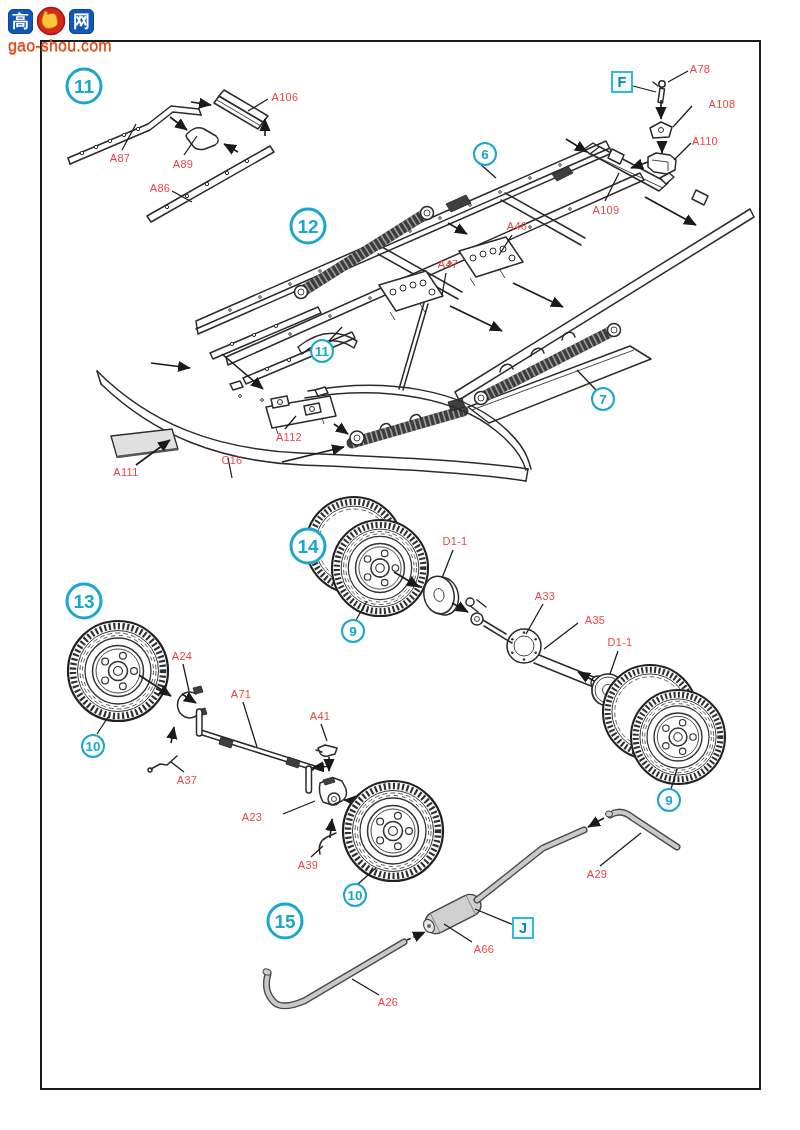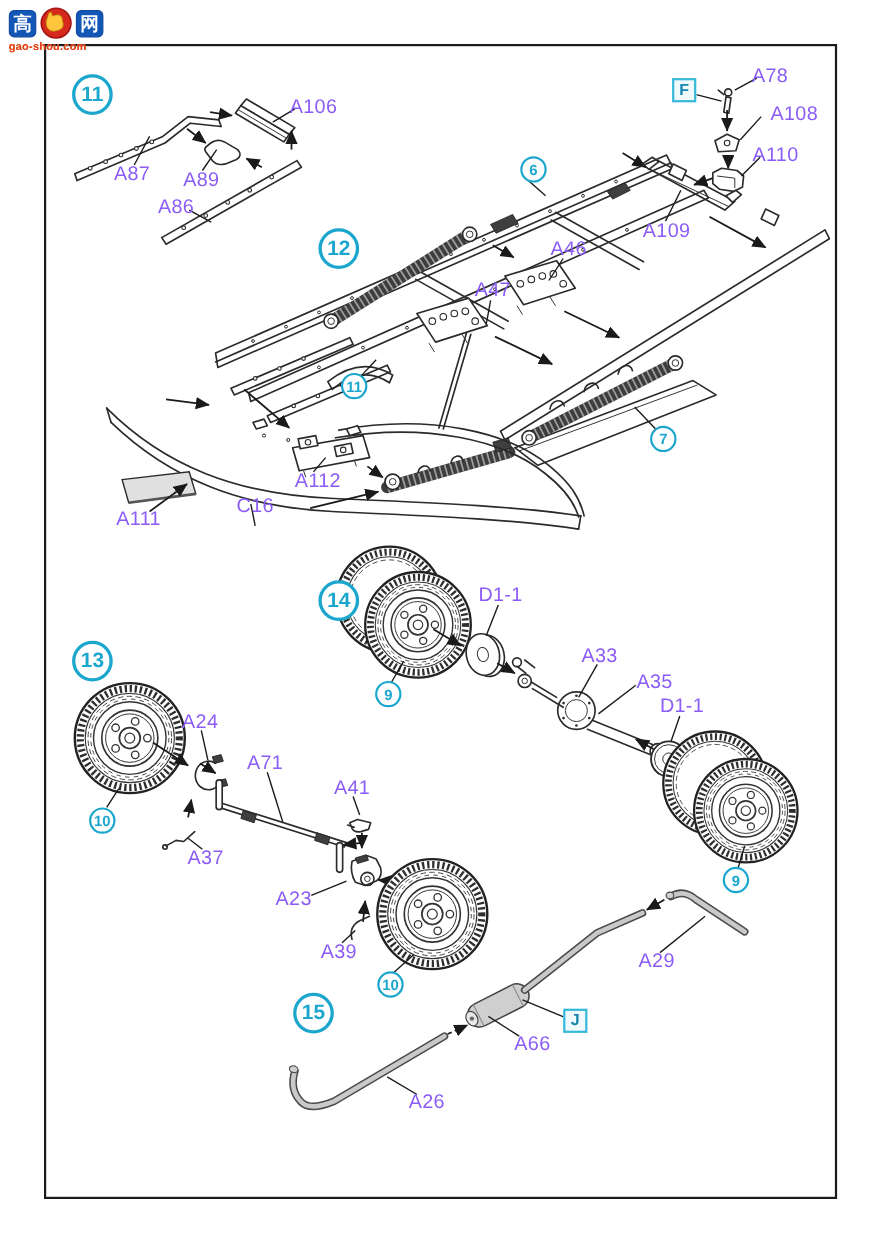--- a/index.html
+++ b/index.html
@@ -1,37 +1,37 @@
 <!DOCTYPE html>
 <html><head>
 <meta charset="utf-8">
 <style>
   *{margin:0;padding:0;box-sizing:border-box}
   html,body{background:#fff}
   #screen{position:relative;width:800px;height:1130px;background:#fff;overflow:hidden;
           font-family:"Liberation Sans",sans-serif;color:#111}
   .frame{position:absolute;left:40px;top:40px;width:721px;height:1050px;border:2.5px solid #1a1a1a;background:#fff}
   svg.art{position:absolute;left:0;top:0;pointer-events:none}
-  .plabel{position:absolute;transform:translate(-50%,-50%);font-size:18px;letter-spacing:.3px;
-          color:#8b5cf6;white-space:nowrap;z-index:4}
+  .plabel{position:absolute;transform:translate(-50%,-50%);font-size:11px;letter-spacing:.3px;
+          color:#ef4444;white-space:nowrap;z-index:4}
   .step-circle{position:absolute;width:37px;height:37px;border:3.4px solid #1BA6CD;border-radius:50%;
           display:flex;align-items:center;justify-content:center;font-size:19px;font-weight:bold;
           color:#1BA6CD;background:#fff;transform:translate(-50%,-50%);z-index:4}
   .mini-circle{position:absolute;width:24px;height:24px;border:2.2px solid #1BA6CD;border-radius:50%;
           display:flex;align-items:center;justify-content:center;font-size:13.5px;font-weight:bold;
           color:#1BA6CD;background:#fff;transform:translate(-50%,-50%);z-index:4}
   .tag-box{position:absolute;width:22px;height:22px;border:2.5px solid #35B9D9;background:#f0fafd;
           display:flex;align-items:center;justify-content:center;font-size:14.5px;font-weight:bold;
           color:#1286AC;transform:translate(-50%,-50%);z-index:4}
   .logo{position:absolute;left:8px;top:6px;z-index:6;width:110px}
   .logo-row{display:flex;align-items:center;gap:2px}
   .logo-tile{width:25px;height:25px;background:#1257B5;border:1px solid #0C47A0;border-radius:5px;
           color:#fff;font-weight:bold;font-size:17px;display:inline-flex;align-items:center;justify-content:center}
   .logo-badge{display:inline-flex;margin:0 1px}
-  .logo-url{font-size:10px;font-weight:bold;color:#E2401C;margin-top:1px;letter-spacing:.2px;
+  .logo-url{font-size:16px;font-weight:normal;color:#E2401C;margin-top:1px;letter-spacing:.2px;
           text-shadow:0 .5px 0 #f2944d}
 </style>
 </head>
 <body>
 
 <div id="screen">
 
   <div class="frame"></div>
 
   <div class="logo">
@@ -415,19 +415,19 @@
   <div class="plabel" style="left:126px;top:472px">A111</div>
   <div class="plabel" style="left:232px;top:460px">C16</div>
   <div class="plabel" style="left:455px;top:541px">D1-1</div>
   <div class="plabel" style="left:545px;top:596px">A33</div>
   <div class="plabel" style="left:595px;top:620px">A35</div>
   <div class="plabel" style="left:620px;top:642px">D1-1</div>
   <div class="plabel" style="left:182px;top:656px">A24</div>
   <div class="plabel" style="left:241px;top:694px">A71</div>
   <div class="plabel" style="left:320px;top:716px">A41</div>
   <div class="plabel" style="left:187px;top:780px">A37</div>
-  <div class="plabel" style="left:267px;top:817px">A23</div>
+  <div class="plabel" style="left:252px;top:817px">A23</div>
   <div class="plabel" style="left:308px;top:865px">A39</div>
   <div class="plabel" style="left:597px;top:874px">A29</div>
   <div class="plabel" style="left:484px;top:949px">A66</div>
   <div class="plabel" style="left:388px;top:1002px">A26</div>
 
 </div>
 
 </body></html>

